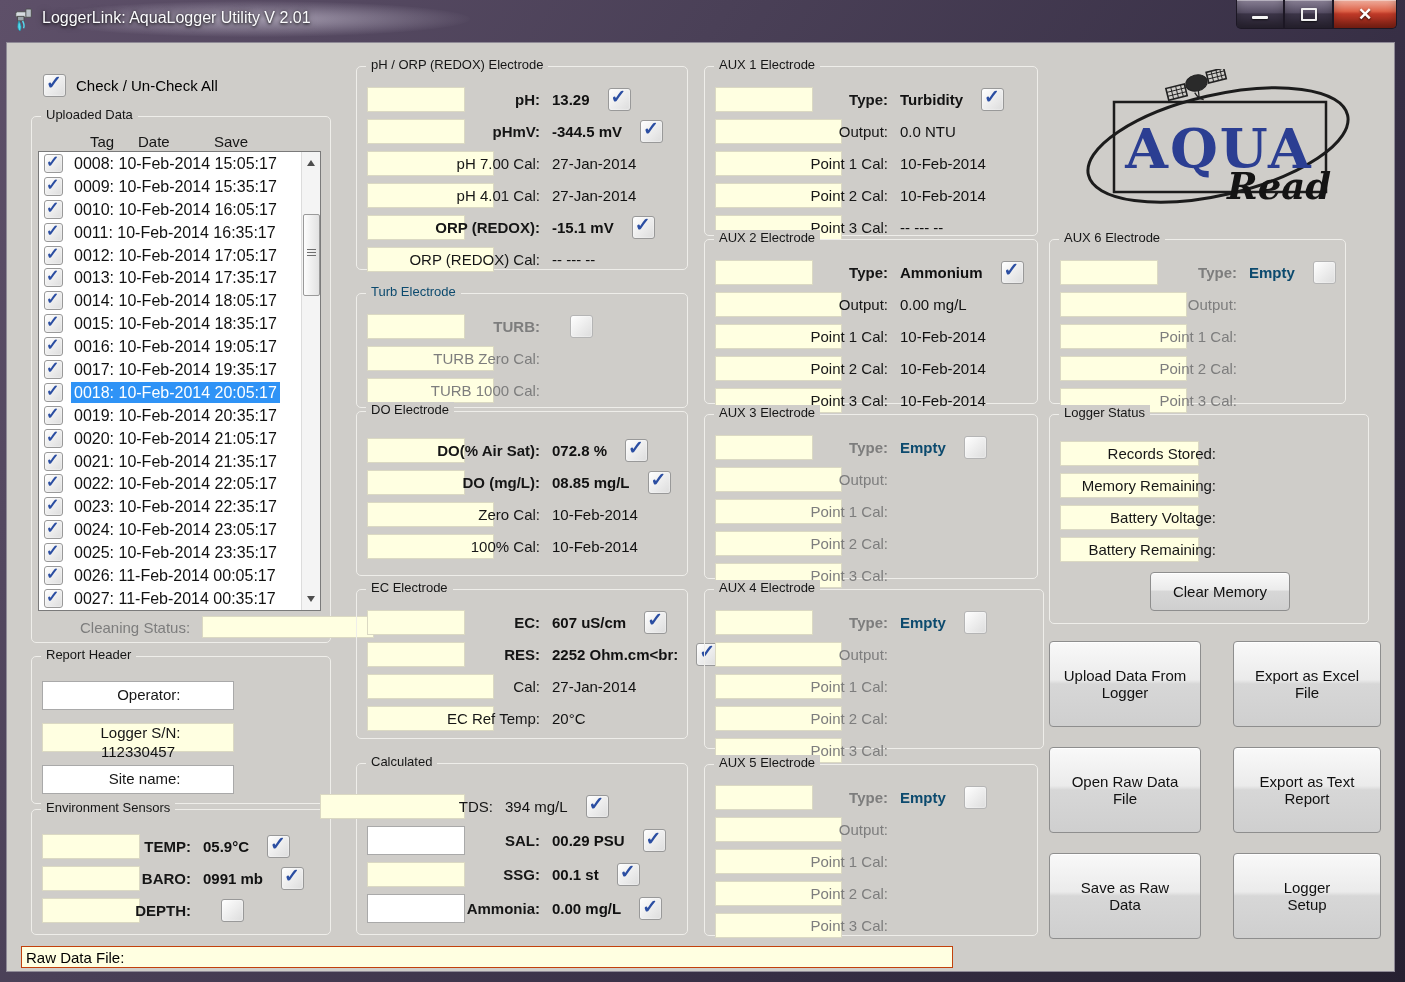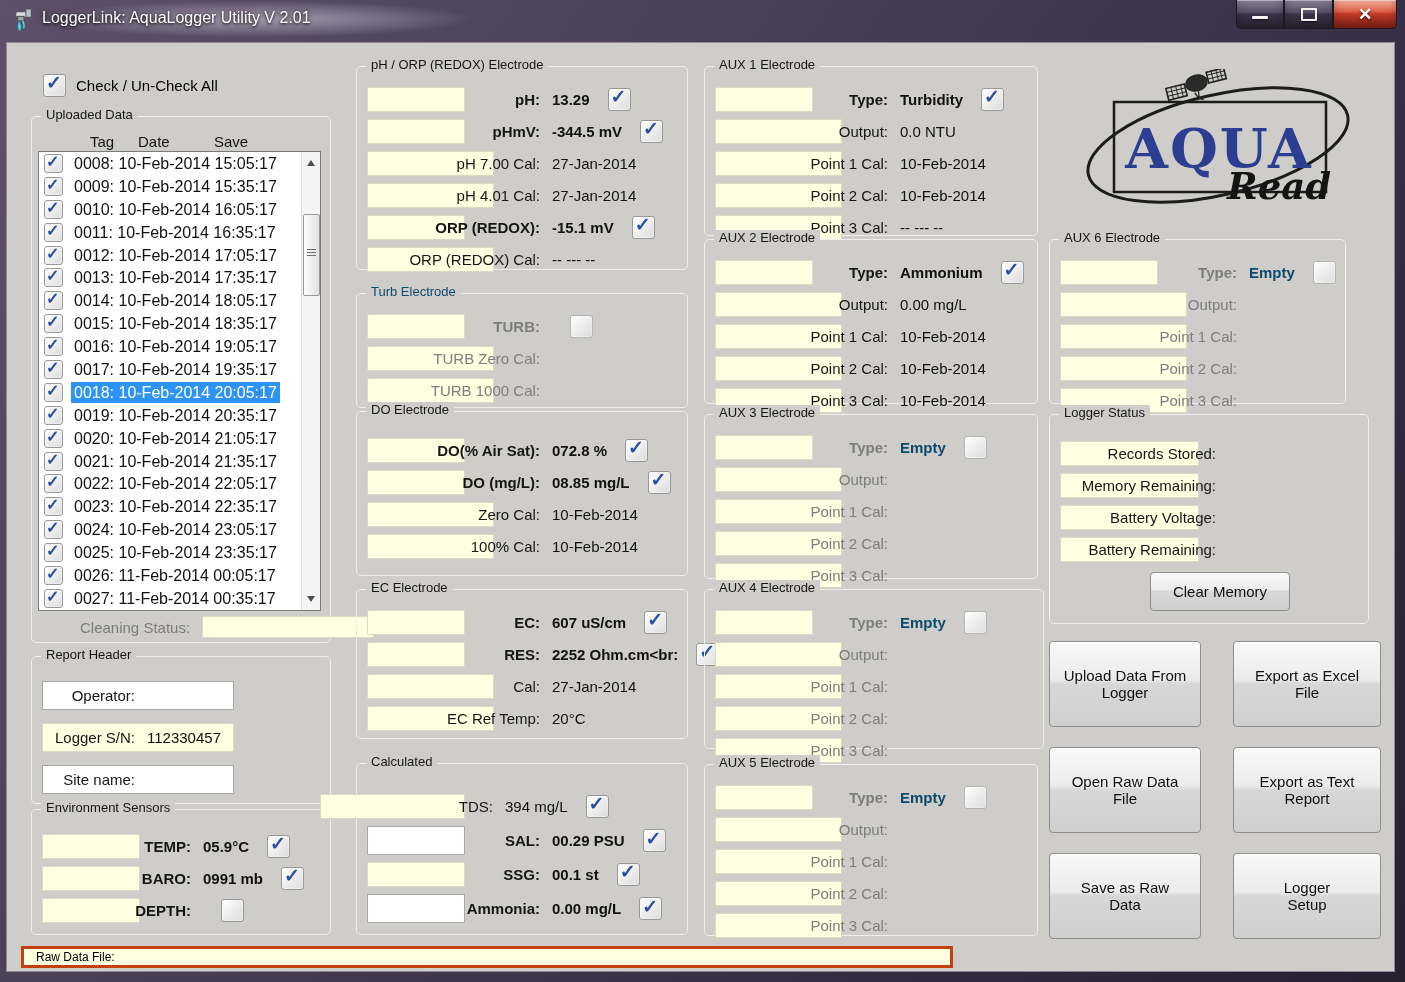--- a/index.html
+++ b/index.html
@@ -30,21 +30,21 @@
   .gbody{position:absolute;left:0;right:0;top:0;bottom:0;padding:20px 10px 0 10px;}
   .pt26{padding-top:26px;} .pt30{padding-top:30px;} .pt24{padding-top:24px;}
   .prow{display:flex;align-items:center;margin:0 0 7px 0;height:23px;}
   .lbl{text-align:right;padding-right:7px;font-size:15px;color:#161616;white-space:nowrap;flex:none;}
   .lcol .lbl{width:172px;} .auxm .lbl{width:172px;} .aux6 .lbl{width:176px;}
   .ls  .lbl{width:155px;} .env .lbl{width:148px;} .rh .lbl{width:92px;}
   .fld{height:22px;box-sizing:border-box;font-size:15px;line-height:20px;padding:1px 5px;
     overflow:hidden;white-space:nowrap;color:#111;flex:none;}
   .y{background:#ffffe1;border:1px solid #dbd9c3;}
   .wht{background:#ffffff;border:1px solid #a9a9a9;height:27px;line-height:25px;}
-  .w-n{width:96px;font-weight:bold;} .w-w{width:125px;} .w-x{width:143px;margin-left:-47px;} .w-r{width:190px;} .w-ls{width:137px;}
+  .w-n{width:96px;font-weight:bold;} .w-w{width:125px;} .w-x{width:143px;margin-left:-47px;} .w-r{width:190px;flex-direction:column;} .w-ls{width:137px;}
   .cb{width:21px;height:21px;margin-left:13px;border:1px solid #999;border-radius:3px;
     background:linear-gradient(135deg,#ffffff,#dcdcdc);position:relative;flex:none;box-shadow:inset 0 0 2px #fff;cursor:pointer;}
   .cb.sm{width:17px;height:17px;margin-left:0;}
   .on .cb::after,.cb.on::after{content:"✓";position:absolute;left:2px;top:-4px;font-size:19px;font-weight:bold;color:#2b4ea2;}
   .cb.sm::after{font-size:16px;top:-3px;left:1px;}
   .dis .lbl{color:#7d7d7d;} .dis .fld{color:#0c4a6e;} .dis .cb{border-color:#b5b5b5;}
   
   .checkall{position:absolute;left:36px;top:31px;display:flex;align-items:center;}
   .checkall span.txt{margin-left:10px;font-size:15px;}
   
@@ -68,22 +68,22 @@
   
   .logo{position:absolute;left:1069px;top:26px;width:285px;height:148px;}
   
   .btn{background:linear-gradient(#f9f9f9,#ebebeb 45%,#d7d7d7 50%,#cfcfcf);border:1px solid #8e8e8e;border-radius:4px;
     font-size:15px;color:#111;display:flex;align-items:center;justify-content:center;text-align:center;
     box-shadow:inset 0 1px 0 #fff;cursor:pointer;white-space:pre-line;font-family:"Liberation Sans",sans-serif;}
   .btn-grid{position:absolute;left:1042px;top:598px;display:grid;grid-template-columns:152px 148px;
     grid-auto-rows:86px;column-gap:32px;row-gap:20px;}
   .clearbtn{position:absolute;left:100px;top:157px;width:140px;height:39px;}
   
-  .rawbar{position:absolute;left:14px;top:903px;width:932px;height:22px;background:#ffffe1;border:3px solid #c2410c;
-    box-sizing:border-box;font-size:12px;line-height:19px;padding-left:12px;display:flex;align-items:center;}
+  .rawbar{position:absolute;left:14px;top:903px;width:932px;height:22px;background:#ffffe1;border:1px solid #c2410c;
+    box-sizing:border-box;font-size:15px;line-height:19px;padding-left:4px;display:flex;align-items:center;}
 </style>
 </head>
 <body>
 
 <div class="desktop">
 
   <div class="titlebar">
     <svg class="app-icon" viewBox="0 0 24 28">
       <rect x="3" y="5" width="13" height="6" rx="2" fill="#d7dde1" stroke="#4a4a4a" stroke-width="1"></rect>
       <rect x="14" y="2" width="6" height="9" rx="1" fill="#b9c1c7" stroke="#4a4a4a" stroke-width="1"></rect>

